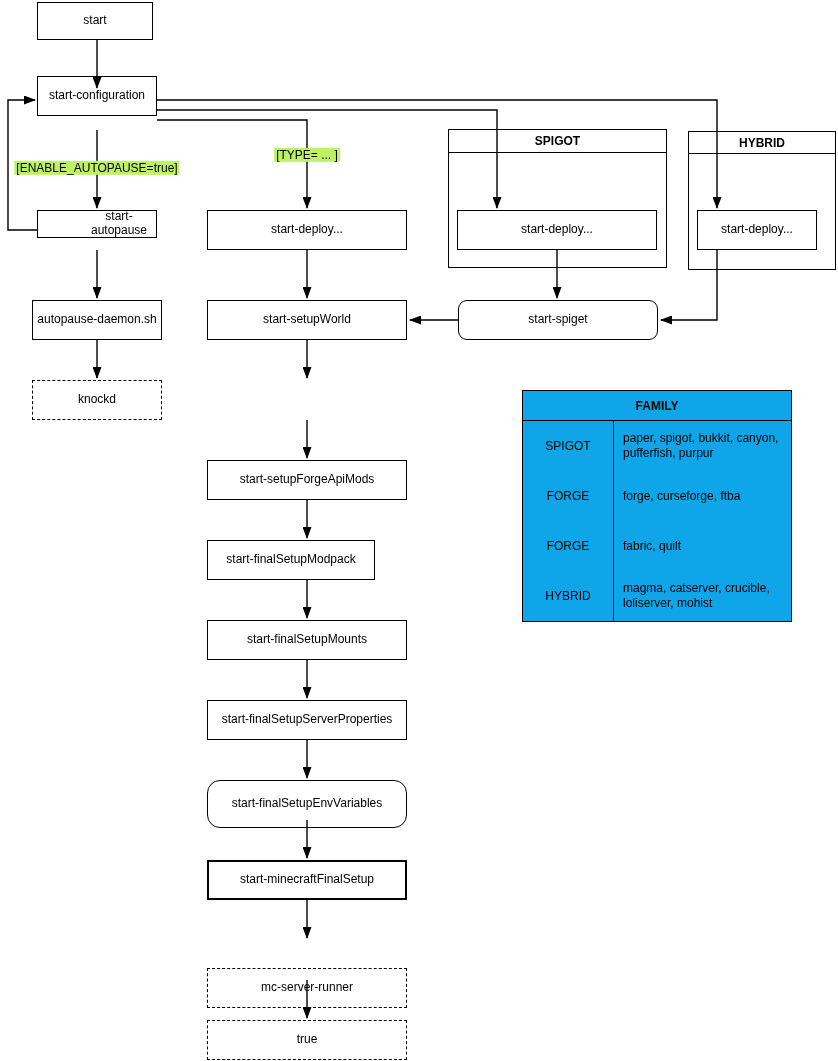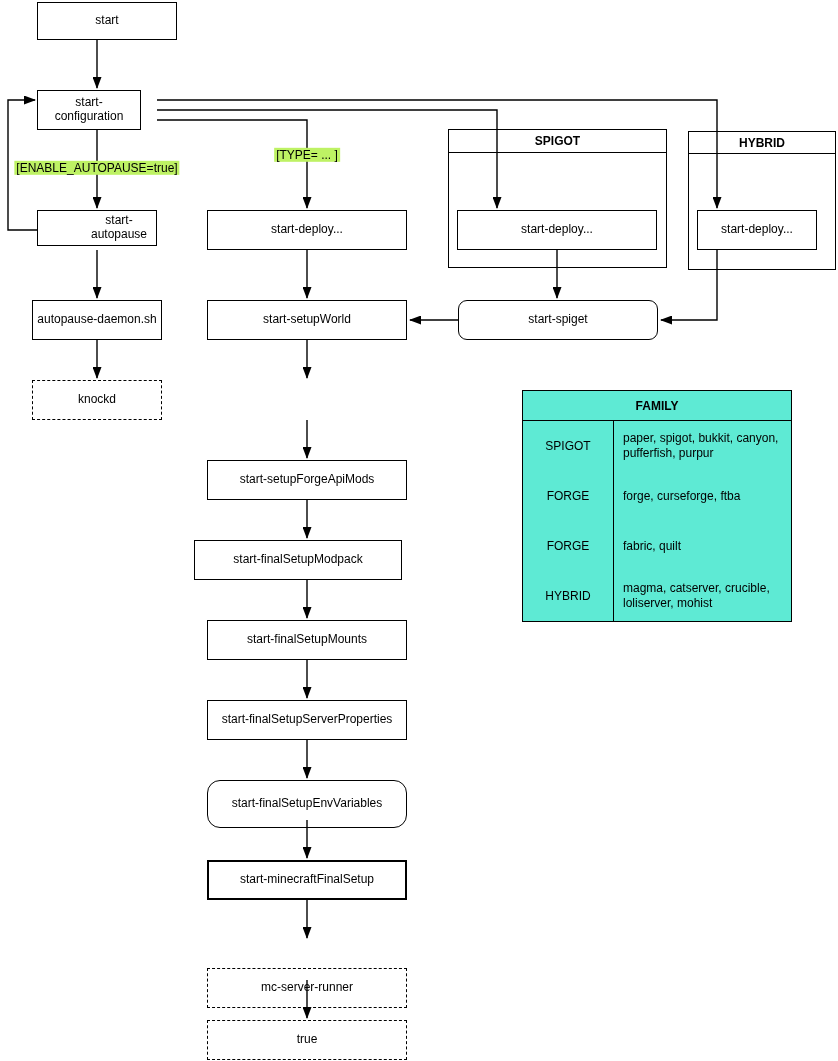--- a/index.html
+++ b/index.html
@@ -23,21 +23,21 @@
     font-weight:bold;box-sizing:border-box;
   }
   .edge-label{
     position:absolute;transform:translate(-50%,-50%);background:#bef264;
     padding:0 2px;white-space:nowrap;line-height:1.2;
   }
   svg.edges{position:absolute;left:0;top:0;pointer-events:none;}
   
   .family-table{
     position:absolute;left:522px;top:390px;width:270px;height:232px;
-    border:1.4px solid #000;background:#5eead4;box-sizing:border-box;
+    border:1.4px solid #000;background:#0ea5e9;box-sizing:border-box;
     display:flex;flex-direction:column;
   }
   .family-header{
     height:30px;min-height:30px;border-bottom:1.4px solid #000;
     display:flex;align-items:center;justify-content:center;font-weight:bold;
     box-sizing:border-box;
   }
   .family-body{flex:1;display:flex;flex-direction:column;}
   .family-row{flex:1;display:flex;box-sizing:border-box;}
   .family-cell-label{
@@ -77,30 +77,30 @@
         <div class="family-cell-label">FORGE</div>
         <div class="family-cell-value">fabric, quilt</div>
       </div>
       <div class="family-row">
         <div class="family-cell-label">HYBRID</div>
         <div class="family-cell-value">magma, catserver, crucible, loliserver, mohist</div>
       </div>
     </div>
   </div>
 
-  <div class="node" style="left:37px;top:2px;width:140px;height:38px;">start</div>
-  <div class="node" style="left:37px;top:90px;width:104px;height:40px;">start-configuration</div>
-  <div class="node" style="left:37px;top:210px;width:120px;height:36px;padding-left:48px;">start-autopause</div>
+  <div class="node" style="left:37px;top:2px;width:116px;height:38px;">start</div>
+  <div class="node" style="left:37px;top:76px;width:120px;height:40px;">start-configuration</div>
+  <div class="node" style="left:37px;top:210px;width:120px;height:28px;padding-left:48px;">start-autopause</div>
   <div class="node" style="left:32px;top:300px;width:130px;height:40px;">autopause-daemon.sh</div>
   <div class="node dashed" style="left:32px;top:380px;width:130px;height:40px;">knockd</div>
 
   <div class="node" style="left:207px;top:210px;width:200px;height:40px;">start-deploy...</div>
   <div class="node" style="left:207px;top:300px;width:200px;height:40px;">start-setupWorld</div>
   <div class="node" style="left:207px;top:460px;width:200px;height:40px;">start-setupForgeApiMods</div>
-  <div class="node" style="left:194px;top:540px;width:208px;height:40px;">start-finalSetupModpack</div>
+  <div class="node" style="left:207px;top:540px;width:168px;height:40px;">start-finalSetupModpack</div>
   <div class="node" style="left:207px;top:620px;width:200px;height:40px;">start-finalSetupMounts</div>
   <div class="node" style="left:207px;top:700px;width:200px;height:40px;">start-finalSetupServerProperties</div>
   <div class="node" style="left:207px;top:780px;width:200px;height:48px;border-radius:13px;">start-finalSetupEnvVariables</div>
   <div class="node thick" style="left:207px;top:860px;width:200px;height:40px;">start-minecraftFinalSetup</div>
   <div class="node dashed" style="left:207px;top:968px;width:200px;height:40px;">mc-server-runner</div>
   <div class="node dashed" style="left:207px;top:1020px;width:200px;height:40px;">true</div>
 
   <div class="node" style="left:457px;top:210px;width:200px;height:40px;">start-deploy...</div>
   <div class="node" style="left:697px;top:210px;width:120px;height:40px;">start-deploy...</div>
   <div class="node" style="left:458px;top:300px;width:200px;height:40px;border-radius:9px;">start-spiget</div>

